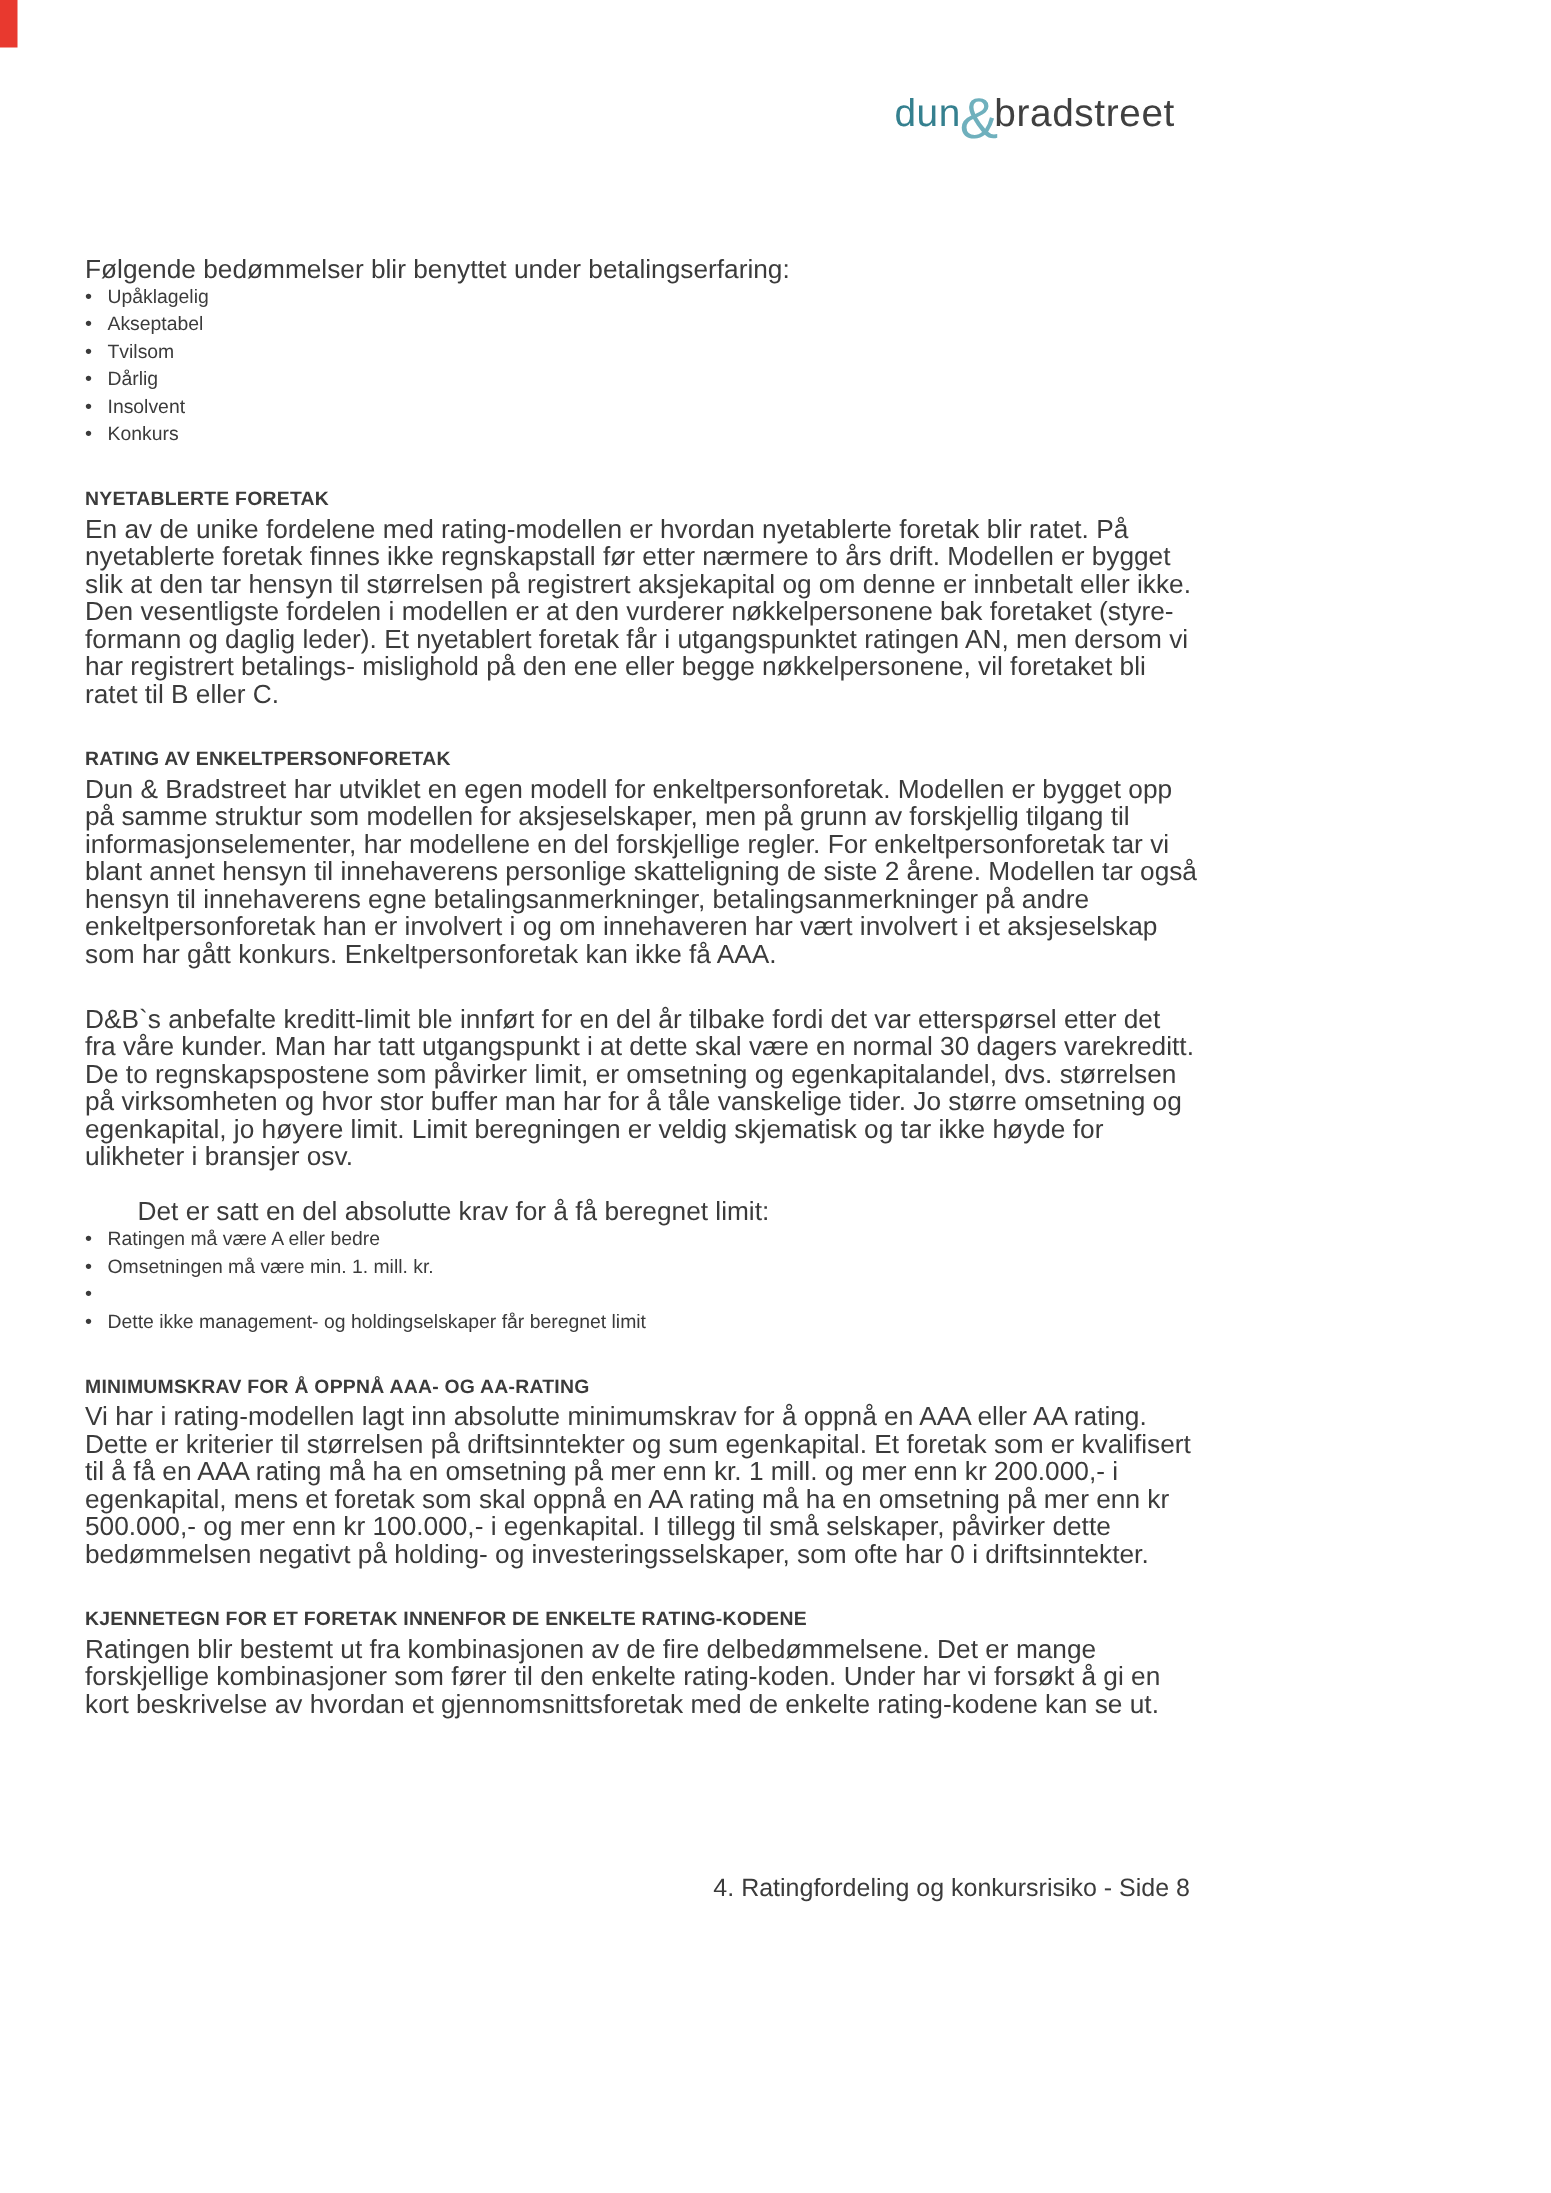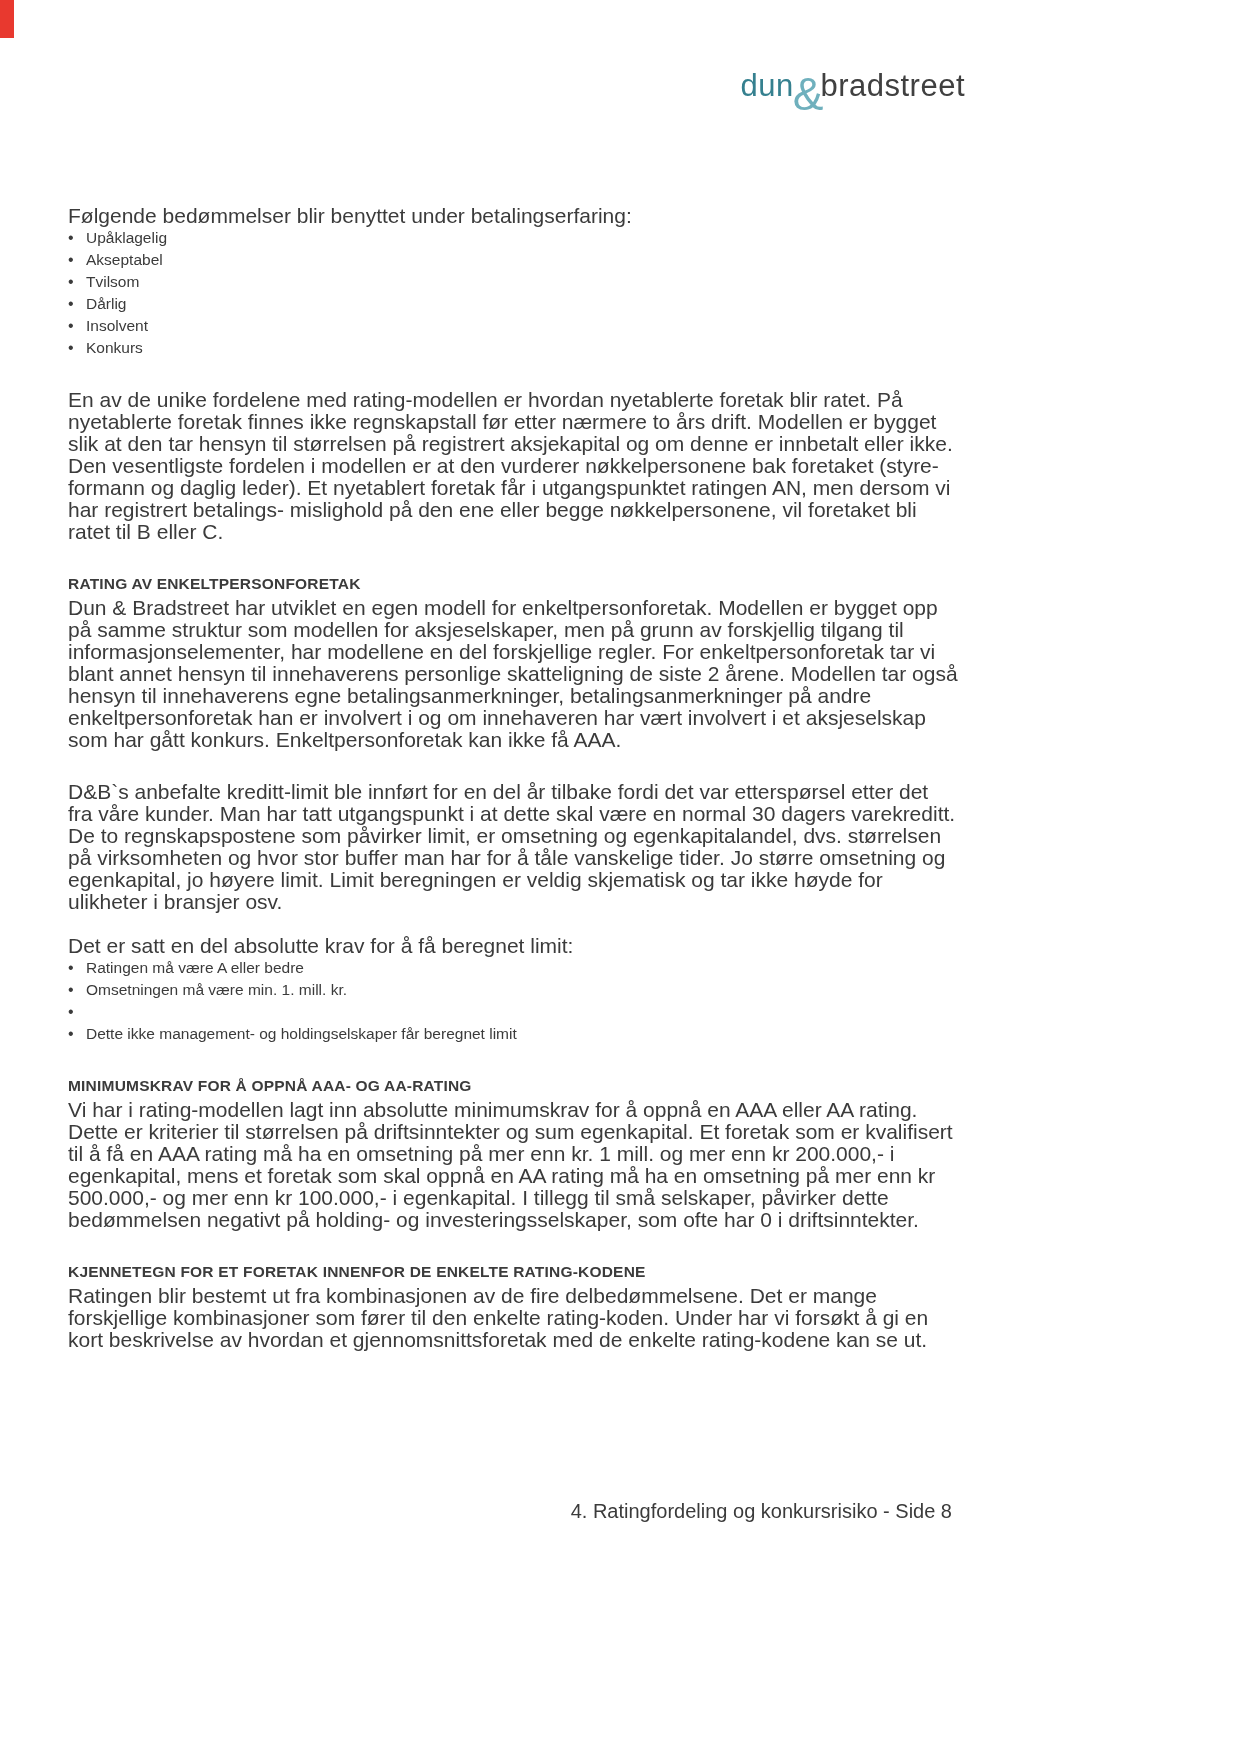--- a/index.html
+++ b/index.html
@@ -20,23 +20,23 @@
     position: absolute;
     left: 0;
     top: 0;
     width: 14px;
     height: 38px;
     background: #e8392f;
   }
   .logo {
     position: absolute;
     top: 68px;
-    right: 276px;
+    right: 301px;
     display: flex;
-    align-items: flex-start;
+    align-items: center;
     white-space: nowrap;
     margin-left: 38px;
   }
   .logo-word {
     font-size: 31px;
     font-weight: 400;
     letter-spacing: 0.5px;
   }
   .logo-amp {
     font-size: 46px;
@@ -69,21 +69,21 @@
   }
   section.doc-section { margin-top: 30px; }
   h2.section-title {
     font-size: 15.5px;
     line-height: 22px;
     font-weight: 700;
     letter-spacing: 0.2px;
     color: #3b3b3b;
     margin-bottom: 2px;
   }
-  .spaced { margin-top: 22px; }
+  .spaced { margin-top: 22px; margin-left: 42px; }
   .footer {
     position: absolute;
     top: 1500px;
     right: 289px;
     font-size: 20px;
     color: #3b3b3b;
   }
 </style>
 </head>
 <body>
@@ -122,20 +122,21 @@
           <span class="dot">•</span>
           <span>Insolvent</span>
         </li>
       <li>
           <span class="dot">•</span>
           <span>Konkurs</span>
         </li>
     </ul>
 
     <section class="doc-section">
+      <h2 class="section-title">NYETABLERTE FORETAK</h2>
       <p>En av de unike fordelene med rating-modellen er hvordan nyetablerte foretak blir ratet. På nyetablerte foretak finnes ikke regnskapstall før etter nærmere to års drift. Modellen er bygget slik at den tar hensyn til størrelsen på registrert aksjekapital og om denne er innbetalt eller ikke. Den vesentligste fordelen i modellen er at den vurderer nøkkelpersonene bak foretaket (styre- formann og daglig leder). Et nyetablert foretak får i utgangspunktet ratingen AN, men dersom vi har registrert betalings- mislighold på den ene eller begge nøkkelpersonene, vil foretaket bli ratet til B eller C.</p>
     </section>
 
     <section class="doc-section">
       <h2 class="section-title">RATING AV ENKELTPERSONFORETAK</h2>
       <p>Dun &amp; Bradstreet har utviklet en egen modell for enkeltpersonforetak. Modellen er bygget opp på samme struktur som modellen for aksjeselskaper, men på grunn av forskjellig tilgang til informasjonselementer, har modellene en del forskjellige regler. For enkeltpersonforetak tar vi blant annet hensyn til innehaverens personlige skatteligning de siste 2 årene. Modellen tar også hensyn til innehaverens egne betalingsanmerkninger, betalingsanmerkninger på andre enkeltpersonforetak han er involvert i og om innehaveren har vært involvert i et aksjeselskap som har gått konkurs. Enkeltpersonforetak kan ikke få AAA.</p>
     </section>
 
     <section class="doc-section">
       <p>D&amp;B`s anbefalte kreditt-limit ble innført for en del år tilbake fordi det var etterspørsel etter det fra våre kunder. Man har tatt utgangspunkt i at dette skal være en normal 30 dagers varekreditt. De to regnskapspostene som påvirker limit, er omsetning og egenkapitalandel, dvs. størrelsen på virksomheten og hvor stor buffer man har for å tåle vanskelige tider. Jo større omsetning og egenkapital, jo høyere limit. Limit beregningen er veldig skjematisk og tar ikke høyde for ulikheter i bransjer osv.</p>

